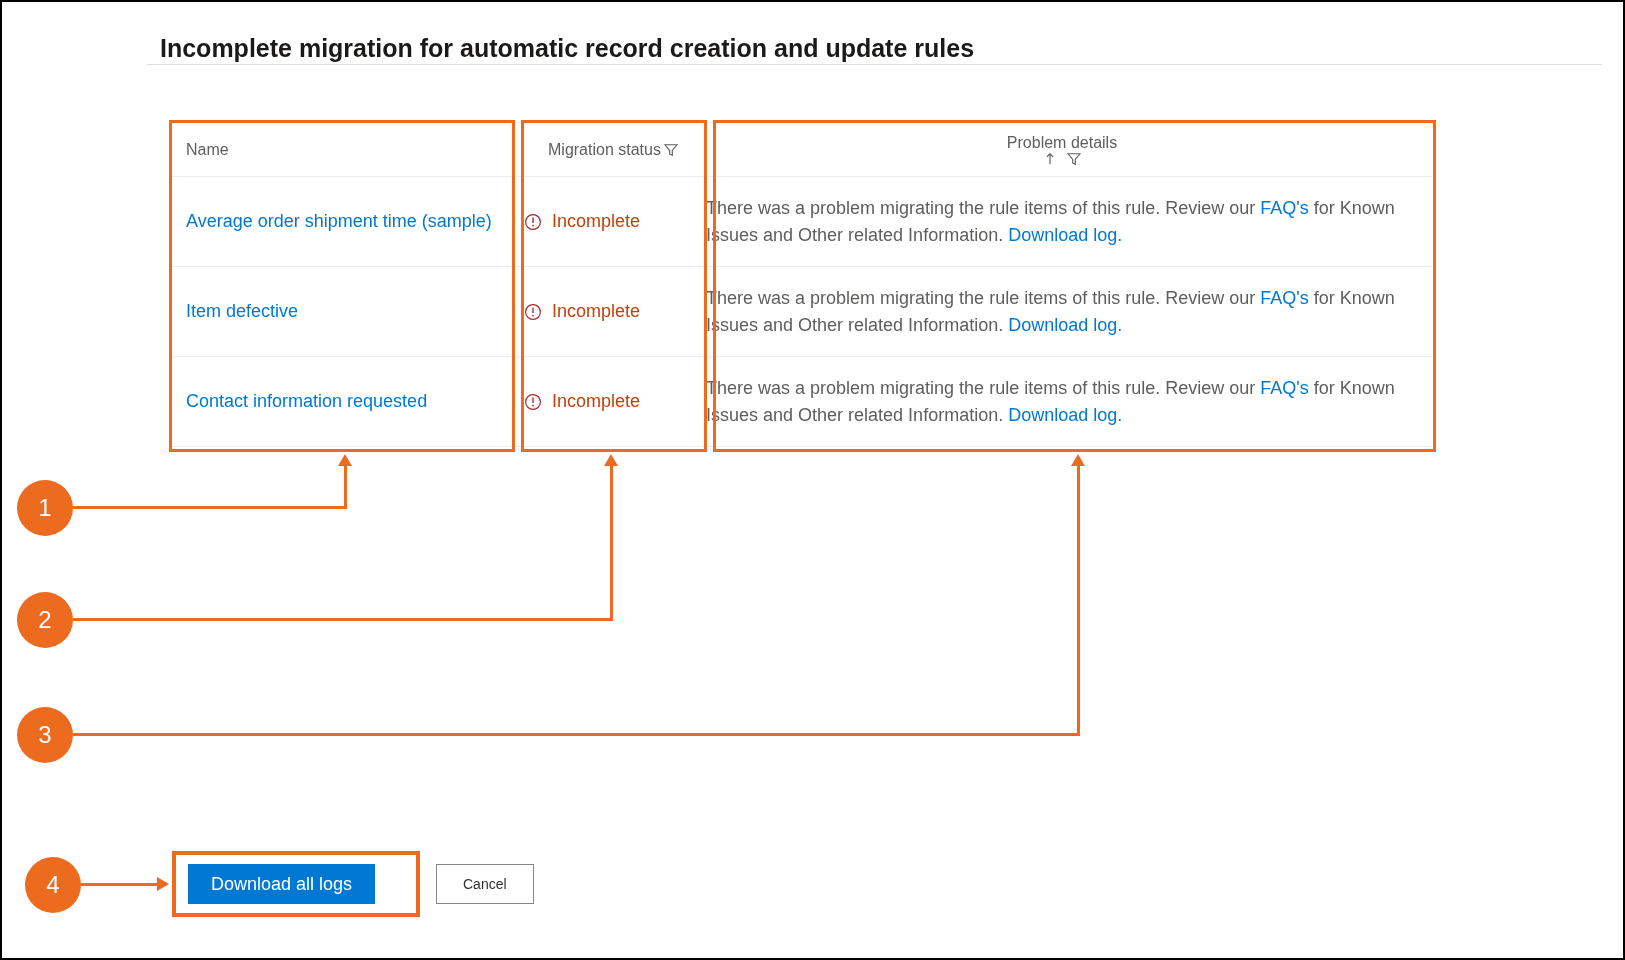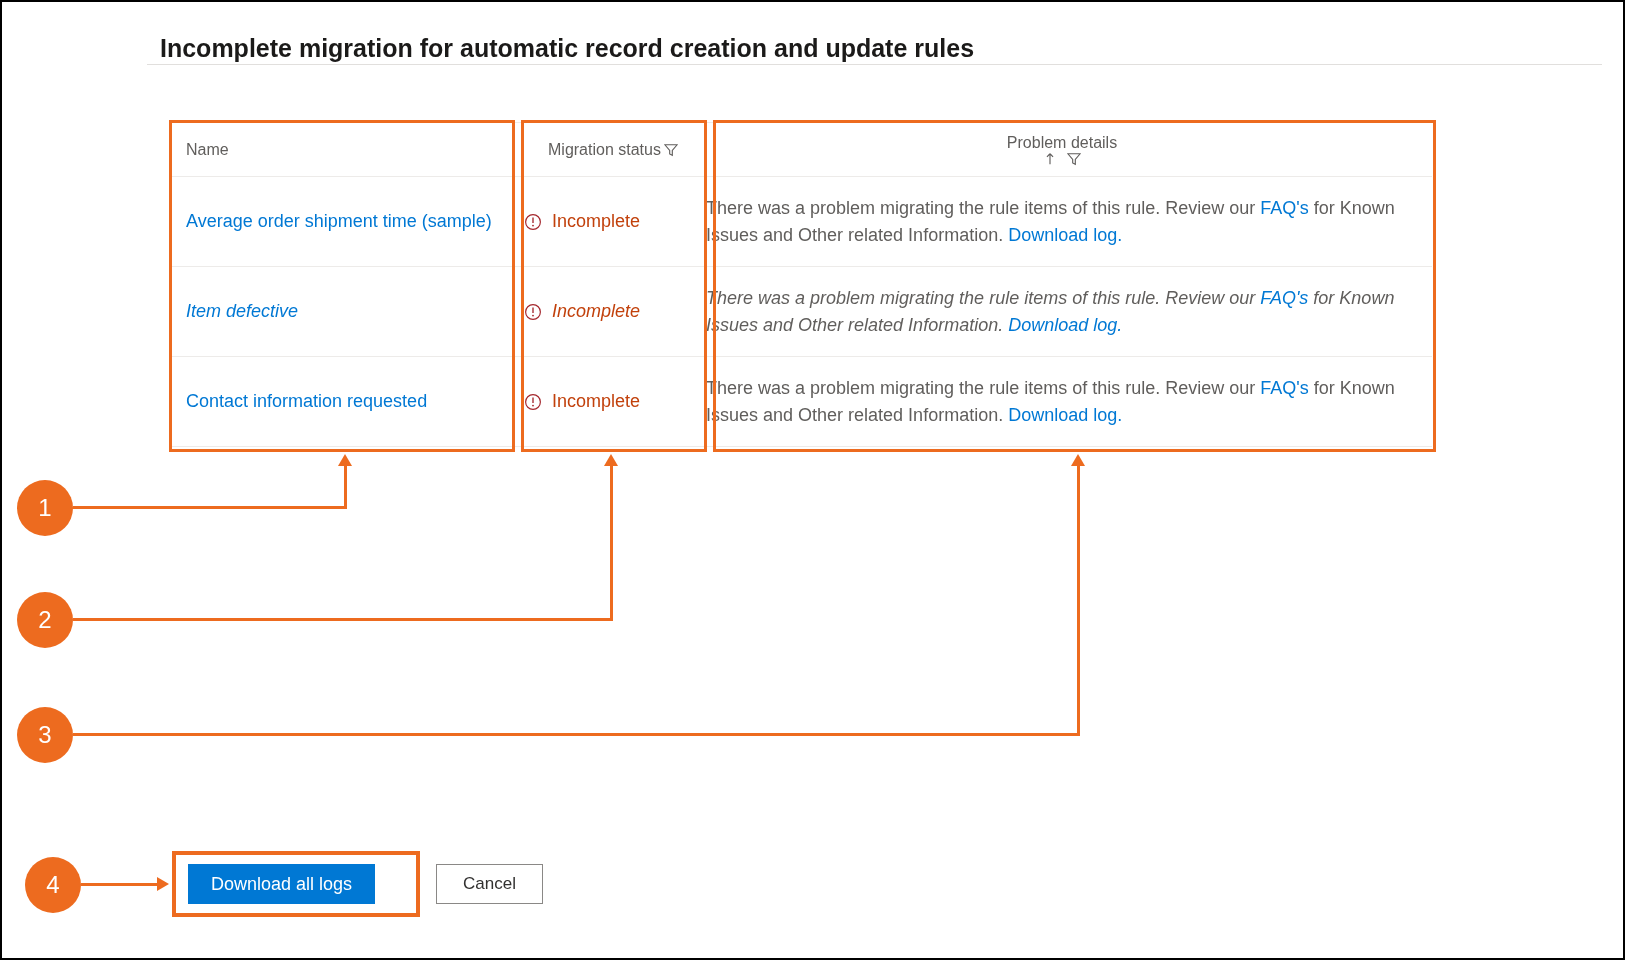--- a/index.html
+++ b/index.html
@@ -125,21 +125,21 @@
     position:absolute;
     left:170px; top:849px; width:248px; height:66px;
     border:4px solid #ed6b1f; pointer-events:none;
   }
   .btn-secondary {
     position:absolute;
     left:434px; top:862px;
     height:40px; padding:16px 26px;
     background:#fff; color:#323130;
     border:1px solid #8a8886;
-    font-size:17px; font-weight:400;
+    font-size:14px; font-weight:400;
     display:flex; align-items:center; justify-content:center;
     cursor:pointer;
   }
 </style>
 </head>
 <body>
 
 <div class="page-title">Incomplete migration for automatic record creation and update rules</div>
 <div class="header-underline"></div>
 
@@ -187,21 +187,21 @@
         <span class="status-text">Incomplete</span>
       </div>
     </div>
     <div class="col-problem">
       <span class="problem-text">
         <span>There was a problem migrating the rule items of this rule. Review our </span><a href="#">FAQ's</a><span> for Known Issues and Other related Information. </span><a href="#">Download log.</a>
       </span>
     </div>
   </div>
 
-  <div class="grid-row" style="min-height:90px;font-style:italic;">
+  <div class="grid-row" style="min-height:90px;">
     <div class="col-name">
         <a href="#" class="row-name-link">Item defective</a>
       </div>
     <div class="col-status">
       <div class="status-cell">
         <svg class="warn-circle" viewBox="0 0 20 20">
             <circle cx="10" cy="10" r="8.2" fill="none" stroke="currentColor" stroke-width="1.3"></circle>
             <line x1="10" y1="5" x2="10" y2="11" stroke="currentColor" stroke-width="1.5"></line>
             <circle cx="10" cy="14" r="1" fill="currentColor"></circle>
           </svg>

